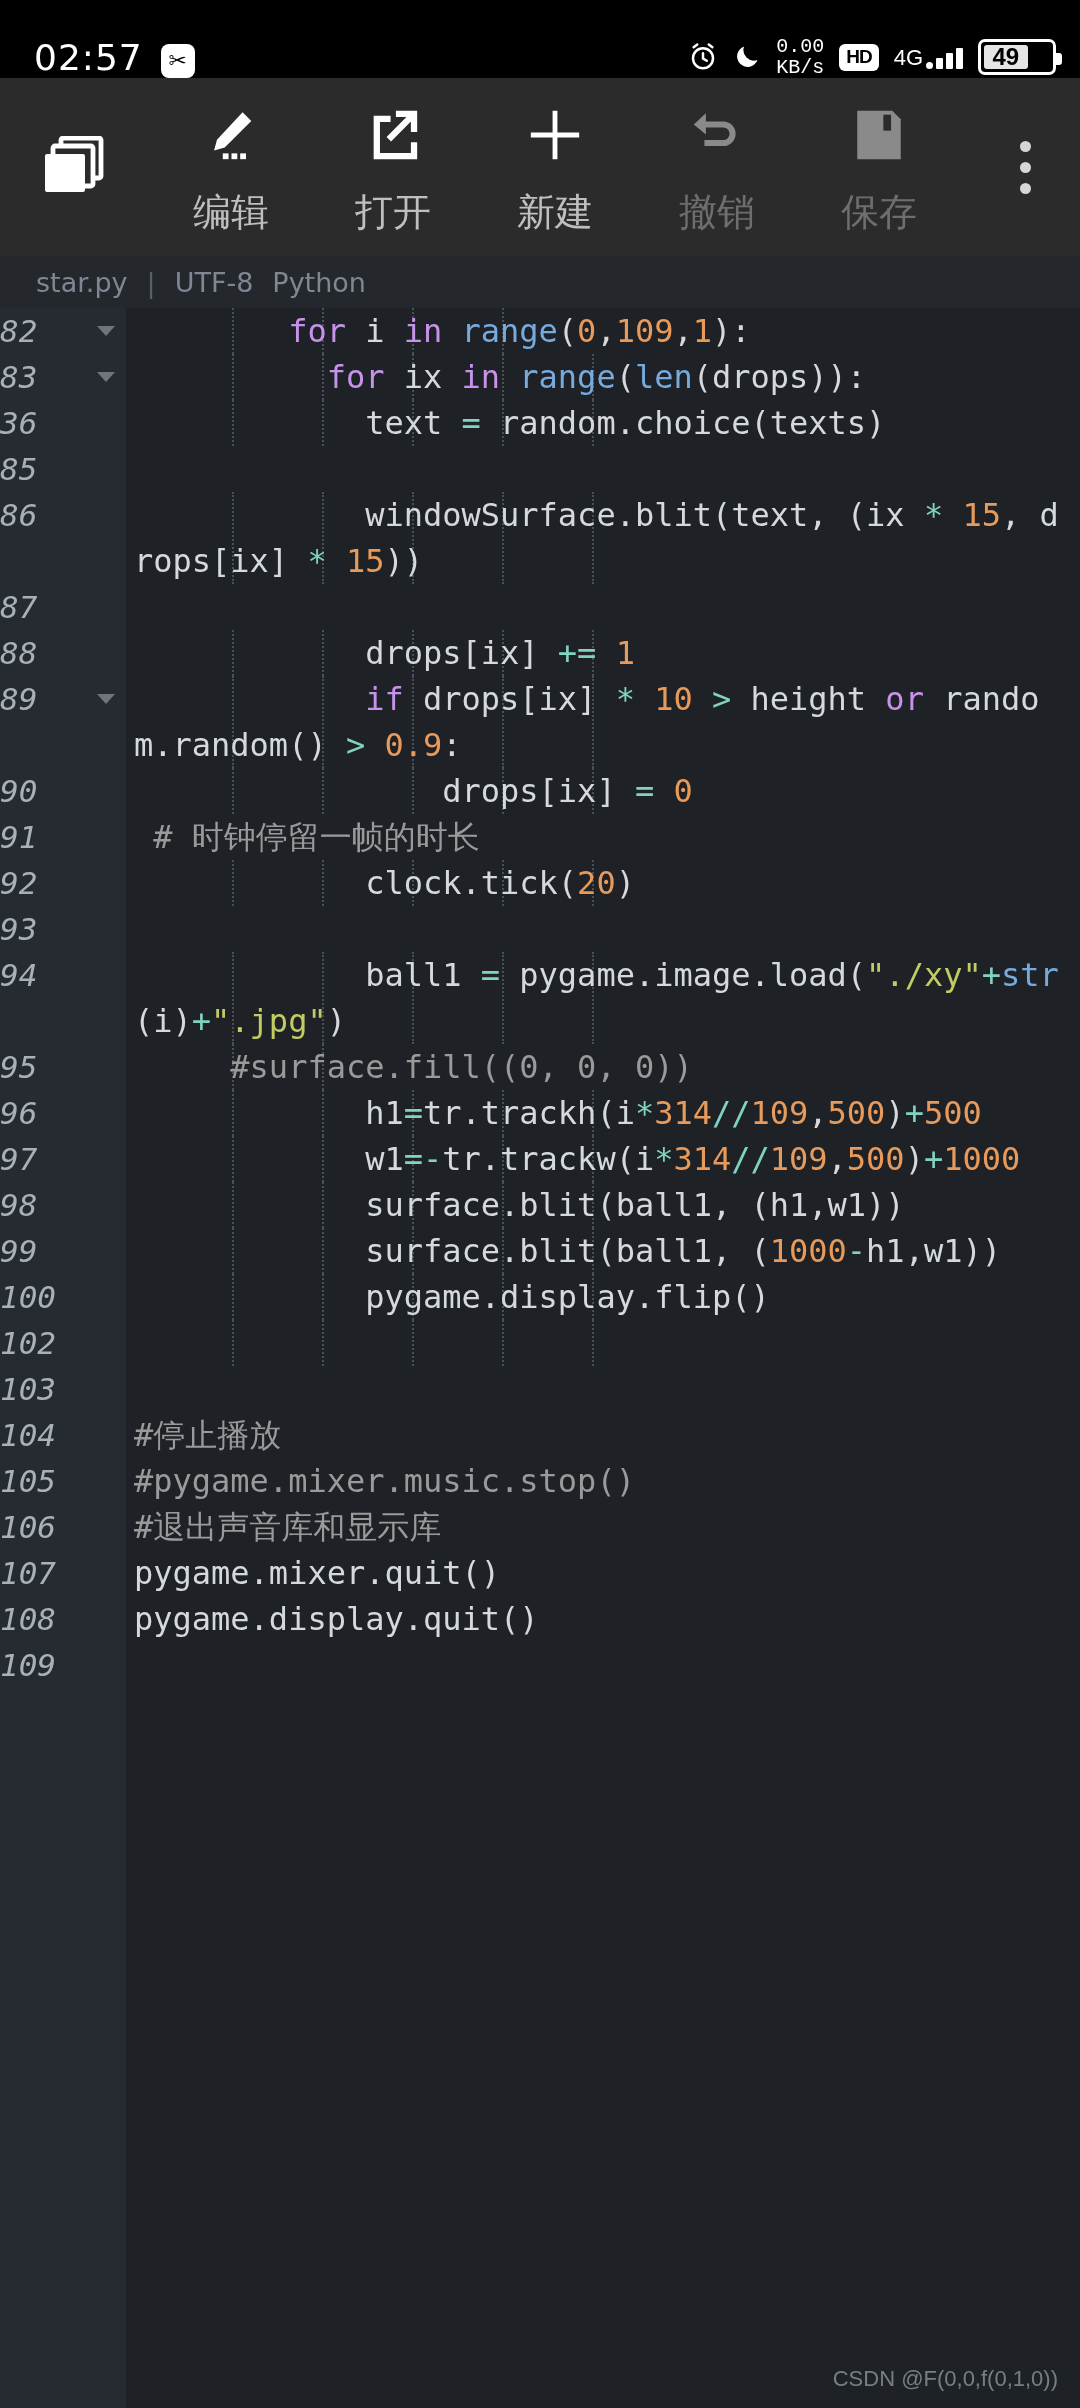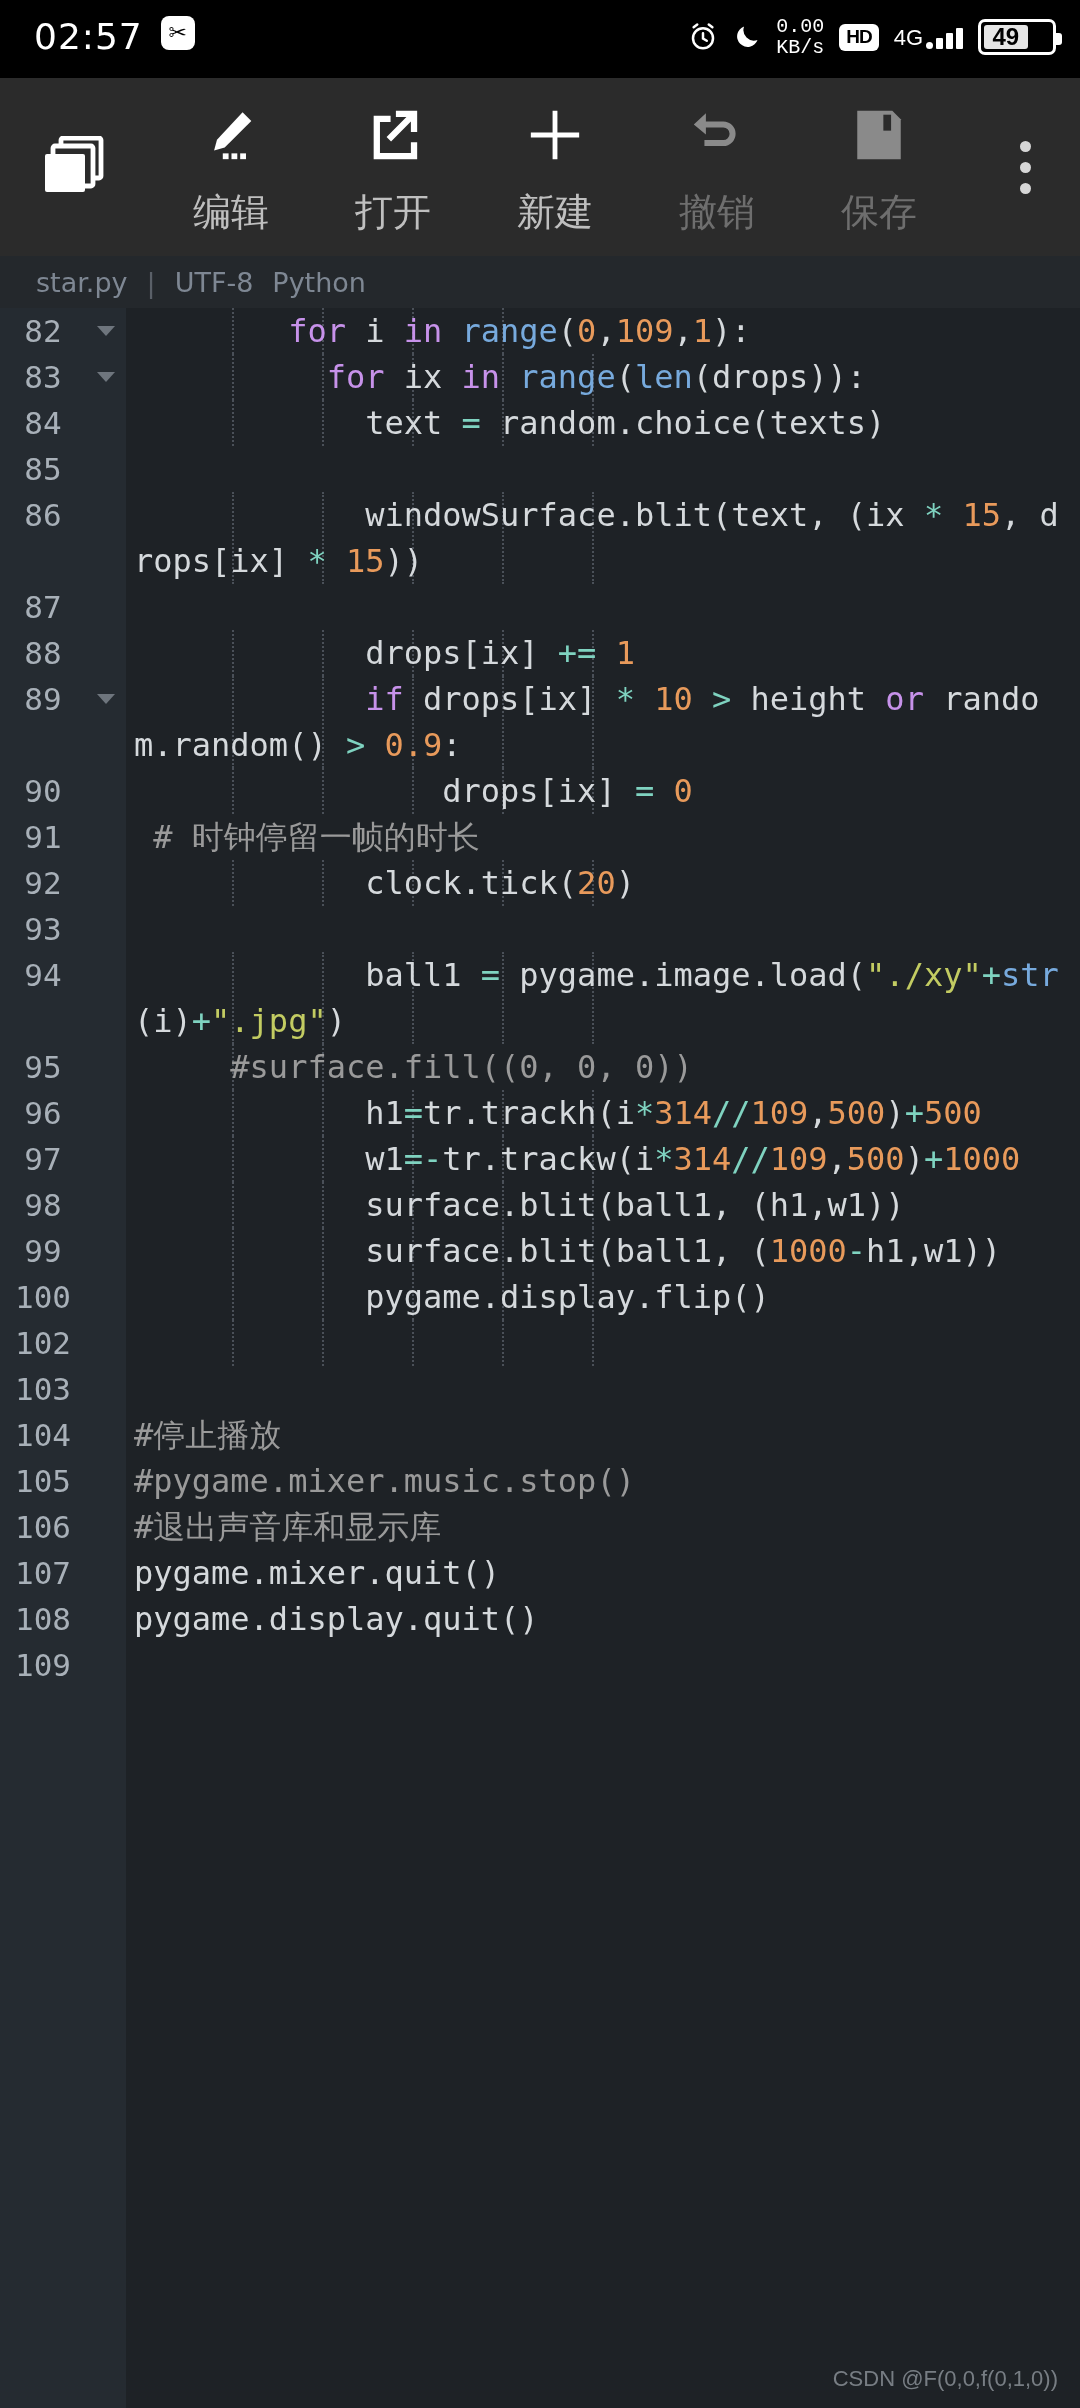--- a/index.html
+++ b/index.html
@@ -7,22 +7,22 @@
     width:1080px; height:2408px;
     background:#1E2226;
     font-family:"DejaVu Sans", sans-serif;
     overflow:hidden;
   }
   #root { position:relative; width:1080px; height:2408px; background:#1E2226; }
 
   
   .statusbar {
     position:absolute; top:0; left:0; width:1080px; height:78px;
-    background:#000; display:flex; align-items:flex-start;
-    padding:16px 24px 0 34px;
+    background:#000; display:flex; align-items:flex-end;
+    padding:8px 24px 0 34px;
   }
   .sb-clock {
     color:#fff; font-size:36px; letter-spacing:1px;
     font-family:"DejaVu Sans", sans-serif; font-weight:400;
   }
   .sb-scissor {
     margin-left:18px; width:34px; height:34px;
     background:#fff; border-radius:8px;
     display:flex; align-items:center; justify-content:center;
     color:#000; font-size:22px; line-height:1;
@@ -104,23 +104,23 @@
   .code { position:relative; }
 
   .ln {
     position:relative; display:flex;
     min-height:46px;
     font-family:"DejaVu Sans Mono", monospace;
     font-size:32px; line-height:46px;
     white-space:pre-wrap; word-break:break-all;
   }
   .num {
-    flex:0 0 126px; width:126px; text-align:center;
+    flex:0 0 126px; width:126px; text-align:left;
     padding-right:40px; color:#A8B0B8; font-size:31px;
-    position:relative; user-select:none;
+    position:relative; user-select:none;font-style:italic;
   }
   .fold {
     position:absolute; right:11px; top:18px;
     width:0; height:0;
     border-left:9px solid transparent; border-right:9px solid transparent;
     border-top:10px solid #6E757D;
   }
   .src {
     flex:1 1 auto; padding-left:8px; padding-right:16px;
     color:#D5D9DC; white-space:pre-wrap; word-break:break-all;
@@ -338,21 +338,21 @@
         <div class="guide" style="left: 592px; top: 966px; height: 46px;"></div>
         <div class="guide" style="left: 232px; top: 1012px; height: 46px;"></div>
         <div class="guide" style="left: 322px; top: 1012px; height: 46px;"></div>
         <div class="guide" style="left: 412px; top: 1012px; height: 46px;"></div>
         <div class="guide" style="left: 502px; top: 1012px; height: 46px;"></div>
         <div class="guide" style="left: 592px; top: 1012px; height: 46px;"></div>
       </div>
     <div class="code" id="code">
         <div class="ln"><div class="num">82<span class="fold"></span></div><div class="src"><span class="pl">        </span><span class="kw">for</span><span class="pl"> i </span><span class="kw">in</span><span class="pl"> </span><span class="fn">range</span><span class="pl">(</span><span class="num-t">0</span><span class="pl">,</span><span class="num-t">109</span><span class="pl">,</span><span class="num-t">1</span><span class="pl">):</span></div></div>
         <div class="ln"><div class="num">83<span class="fold"></span></div><div class="src"><span class="pl">          </span><span class="kw">for</span><span class="pl"> ix </span><span class="kw">in</span><span class="pl"> </span><span class="fn">range</span><span class="pl">(</span><span class="fn">len</span><span class="pl">(drops)):</span></div></div>
-        <div class="ln"><div class="num">84</div><div class="src"><span class="pl">            text </span><span class="op">=</span><span class="pl"> random.choice(texts)</span></div></div>
+        <div class="ln"><div class="num">36</div><div class="src"><span class="pl">            text </span><span class="op">=</span><span class="pl"> random.choice(texts)</span></div></div>
         <div class="ln"><div class="num">85</div><div class="src"><span class="pl"></span></div></div>
         <div class="ln"><div class="num">86</div><div class="src"><span class="pl">            windowSurface.blit(text, (ix </span><span class="op">*</span><span class="pl"> </span><span class="num-t">15</span><span class="pl">, drops[ix] </span><span class="op">*</span><span class="pl"> </span><span class="num-t">15</span><span class="pl">))</span></div></div>
         <div class="ln"><div class="num">87</div><div class="src"><span class="pl"></span></div></div>
         <div class="ln"><div class="num">88</div><div class="src"><span class="pl">            drops[ix] </span><span class="op">+=</span><span class="pl"> </span><span class="num-t">1</span></div></div>
         <div class="ln"><div class="num">89<span class="fold"></span></div><div class="src"><span class="pl">            </span><span class="kw">if</span><span class="pl"> drops[ix] </span><span class="op">*</span><span class="pl"> </span><span class="num-t">10</span><span class="pl"> </span><span class="op">&gt;</span><span class="pl"> height </span><span class="kw">or</span><span class="pl"> random.random() </span><span class="op">&gt;</span><span class="pl"> </span><span class="num-t">0.9</span><span class="pl">:</span></div></div>
         <div class="ln"><div class="num">90</div><div class="src"><span class="pl">                drops[ix] </span><span class="op">=</span><span class="pl"> </span><span class="num-t">0</span></div></div>
         <div class="ln"><div class="num">91</div><div class="src"><span class="cmt"> # 时钟停留一帧的时长</span></div></div>
         <div class="ln"><div class="num">92</div><div class="src"><span class="pl">            clock.tick(</span><span class="num-t">20</span><span class="pl">)</span></div></div>
         <div class="ln"><div class="num">93</div><div class="src"><span class="pl"></span></div></div>
         <div class="ln"><div class="num">94</div><div class="src"><span class="pl">            ball1 </span><span class="op">=</span><span class="pl"> pygame.image.load(</span><span class="str">"./xy"</span><span class="op">+</span><span class="fn">str</span><span class="pl">(i)</span><span class="op">+</span><span class="str">".jpg"</span><span class="pl">)</span></div></div>

